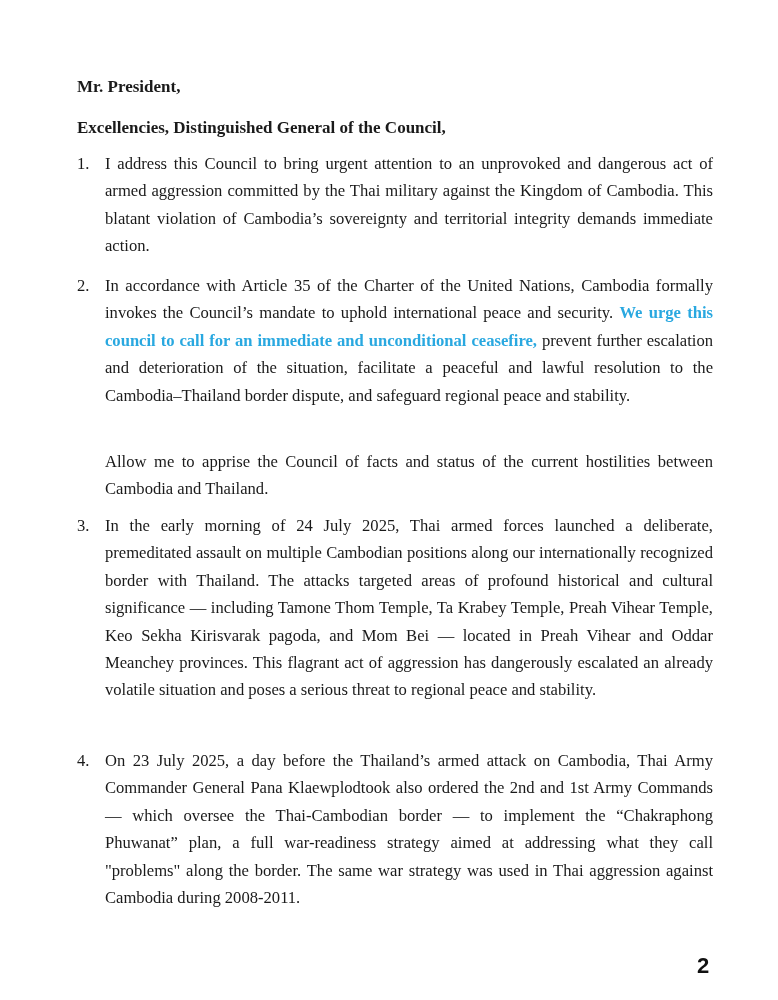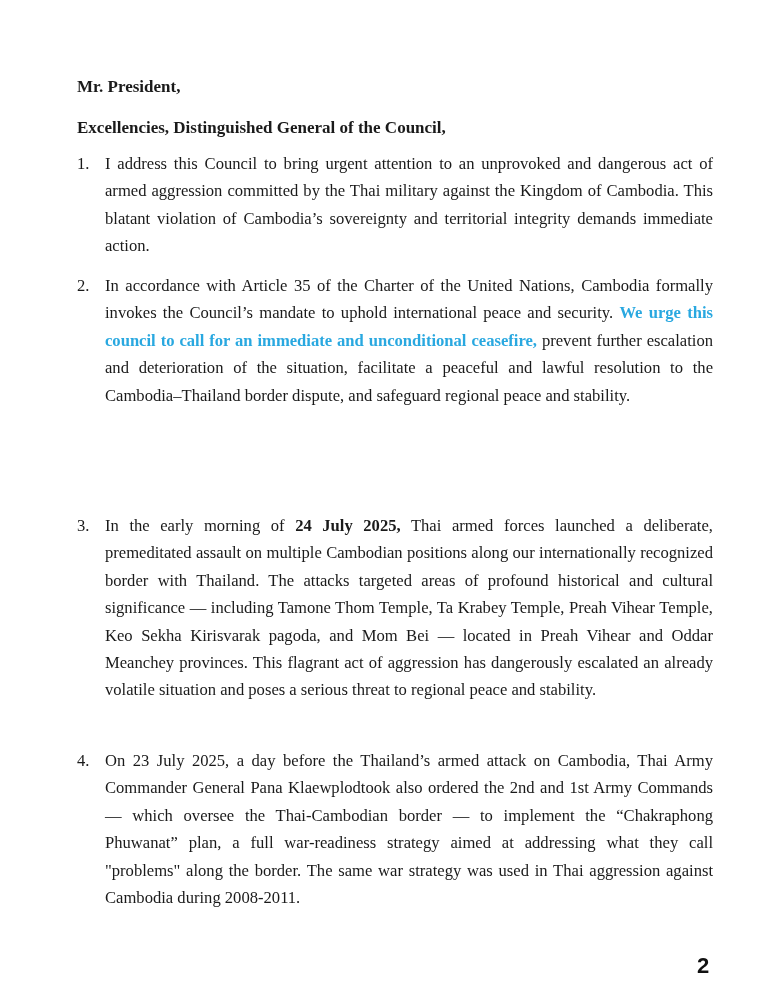--- a/index.html
+++ b/index.html
@@ -53,21 +53,21 @@
   #p1 { top: 150px; }
   #p2 { top: 272px; }
   #p2b { top: 448px; }
   #p3 { top: 512px; }
   #p4 { top: 747px; }
 
   .hl {
     color: #29a8e0;
     font-weight: bold;
   }
-  .bold { font-weight: bold; }
+  .bold { font-weight: normal; }
 
   .page-number {
     position: absolute;
     left: 697px;
     top: 953px;
     font-family: "Liberation Sans", "DejaVu Sans", sans-serif;
     font-weight: bold;
     font-size: 22px;
     line-height: 26px;
     color: #111;
@@ -84,20 +84,23 @@
   <div id="p1" class="para">
     <span class="num">1.</span>
     <div class="body">I address this Council to bring urgent attention to an unprovoked and dangerous act of armed aggression committed by the Thai military against the Kingdom of Cambodia. This blatant violation of Cambodia’s sovereignty and territorial integrity demands immediate action.</div>
   </div>
 
   <div id="p2" class="para">
     <span class="num">2.</span>
     <div class="body"><span>In accordance with Article 35 of the Charter of the United Nations, Cambodia formally invokes the Council’s mandate to uphold international peace and security. </span><span class="hl">We urge this council to call for an immediate and unconditional ceasefire,</span><span> prevent further escalation and deterioration of the situation, facilitate a peaceful and lawful resolution to the Cambodia–Thailand border dispute, and safeguard regional peace and stability.</span></div>
   </div>
 
+  <div id="p2b" class="para">
+    <div class="body">Allow me to apprise the Council of facts and status of the current hostilities between Cambodia and Thailand.</div>
+  </div>
 
   <div id="p3" class="para">
     <span class="num">3.</span>
     <div class="body"><span>In the early morning of </span><span class="bold">24 July 2025,</span><span> Thai armed forces launched a deliberate, premeditated assault on multiple Cambodian positions along our internationally recognized border with Thailand. The attacks targeted areas of profound historical and cultural significance — including Tamone Thom Temple, Ta Krabey Temple, Preah Vihear Temple, Keo Sekha Kirisvarak pagoda, and Mom Bei — located in Preah Vihear and Oddar Meanchey provinces. This flagrant act of aggression has dangerously escalated an already volatile situation and poses a serious threat to regional peace and stability.</span></div>
   </div>
 
   <div id="p4" class="para">
     <span class="num">4.</span>
     <div class="body">On 23 July 2025, a day before the Thailand’s armed attack on Cambodia, Thai Army Commander General Pana Klaewplodtook also ordered the 2nd and 1st Army Commands — which oversee the Thai-Cambodian border — to implement the “Chakraphong Phuwanat” plan, a full war-readiness strategy aimed at addressing what they call "problems" along the border. The same war strategy was used in Thai aggression against Cambodia during 2008-2011.</div>
   </div>

